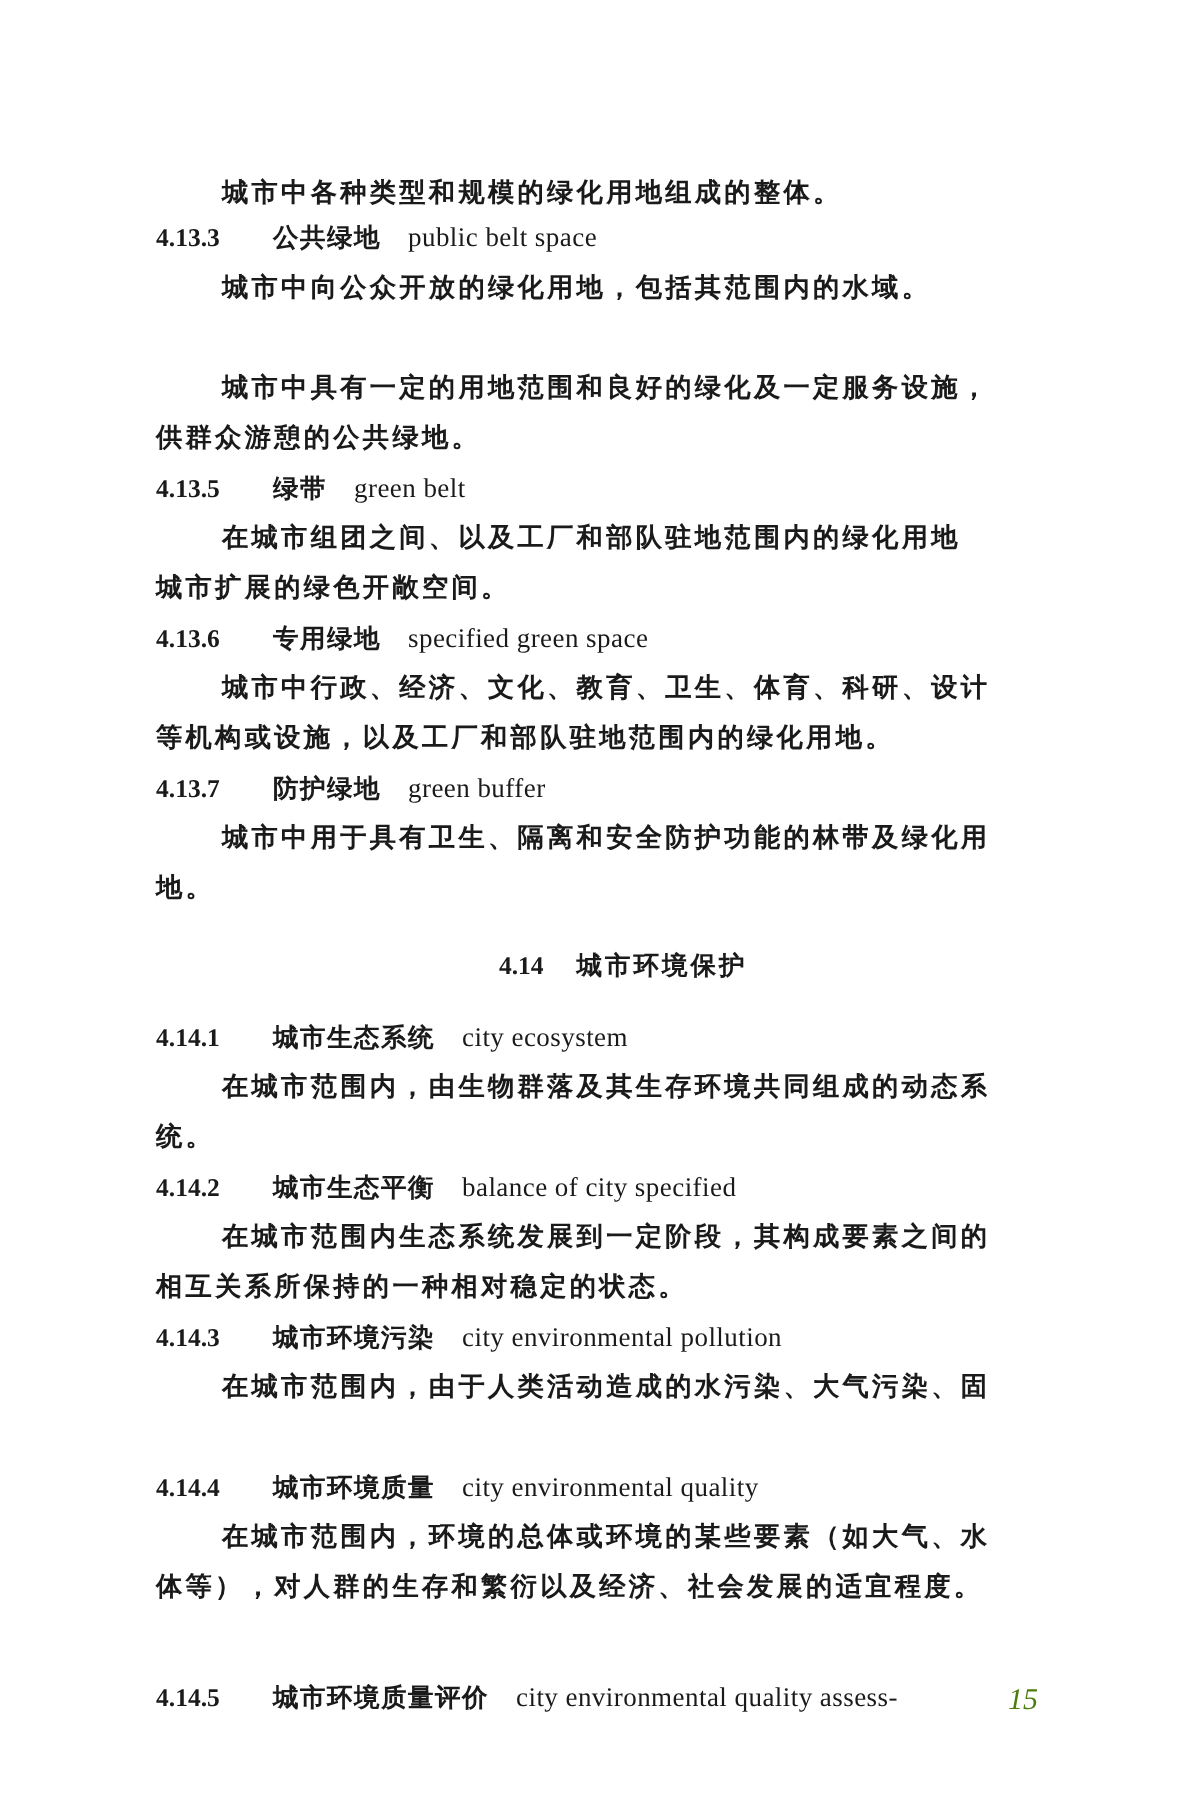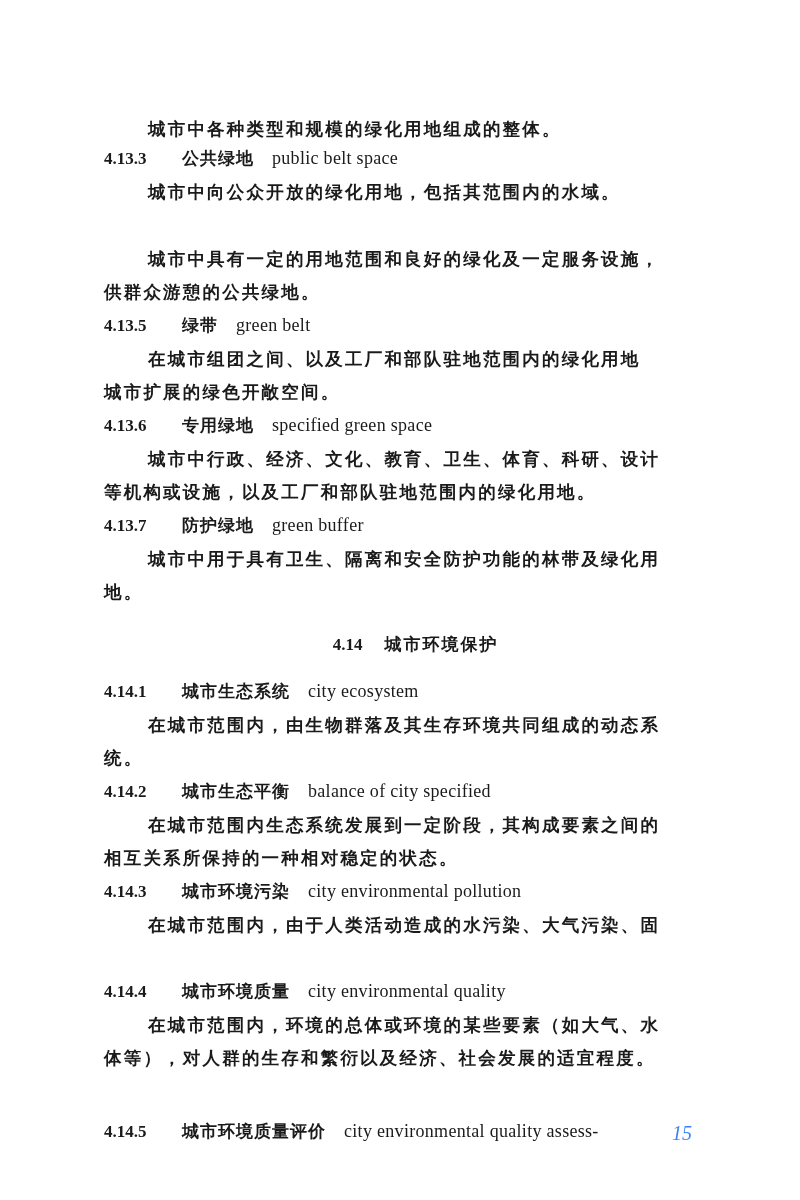--- a/index.html
+++ b/index.html
@@ -77,21 +77,21 @@
       font-family: "DejaVu Sans", sans-serif;
       letter-spacing: 2px;
     }
     .page-number {
       position: absolute;
       left: 672px;
       top: 1122px;
       font-family: "Liberation Serif", serif;
       font-style: italic;
       font-size: 20px;
-      color: #3b82f6;
+      color: #4d7c0f;
     }
   </style>
 </head>
 <body>
 
 <div class="page">
 
   <div class="line indent def" style="top:117px;">城市中各种类型和规模的绿化用地组成的整体。</div>
 
   <div class="line" style="top:146px;">

